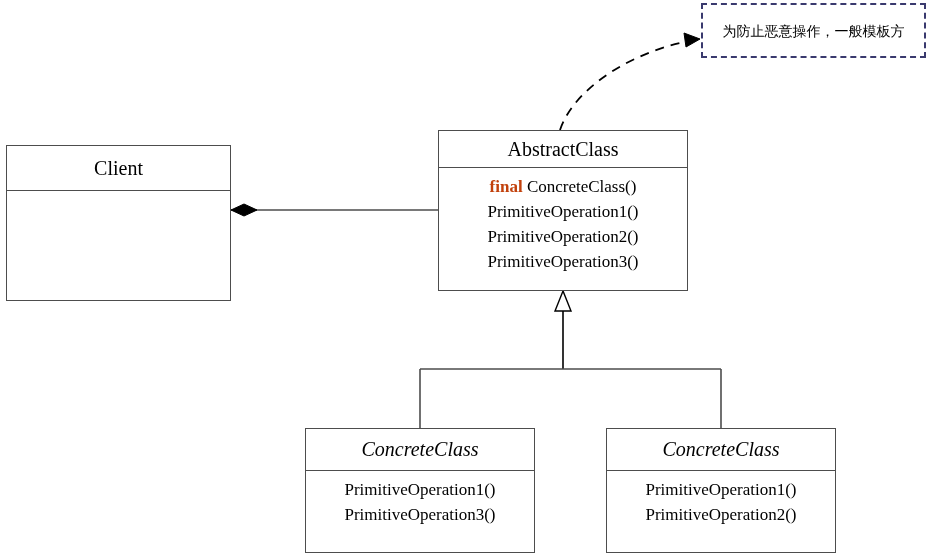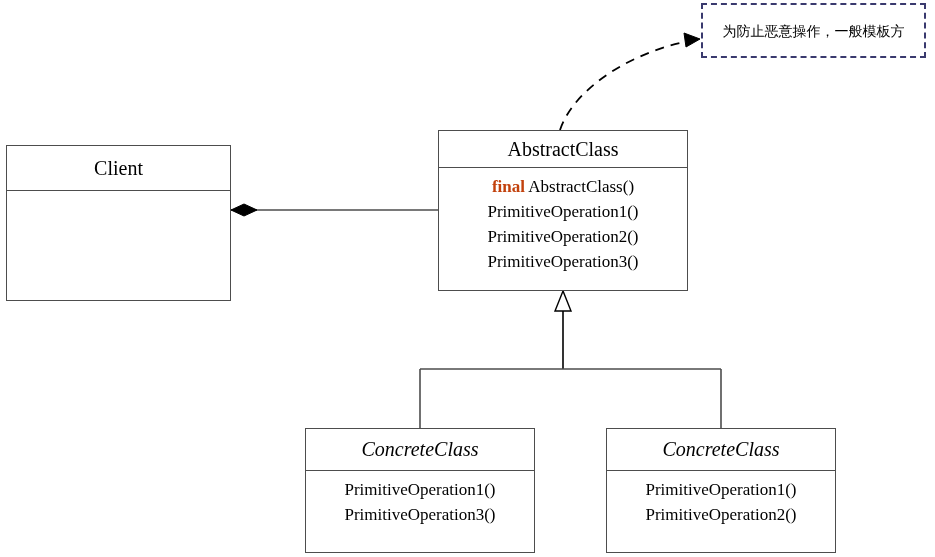--- a/index.html
+++ b/index.html
@@ -109,21 +109,21 @@
   <div class="uml-box" id="client-box" style="left:6px; top:145px; width:225px; height:156px;">
     <div class="uml-title">Client</div>
     <div class="uml-body"></div>
   </div>
 
   <div class="uml-box" id="abstract-box" style="left:438px; top:130px; width:250px; height:161px;">
     <div class="uml-title">AbstractClass</div>
     <div class="uml-body">
       <div class="member">
         <span class="kw-final">final</span>
-        <span>AbstractClass()</span>
+        <span>ConcreteClass()</span>
       </div>
       <div class="member">PrimitiveOperation1()</div>
       <div class="member">PrimitiveOperation2()</div>
       <div class="member">PrimitiveOperation3()</div>
     </div>
   </div>
 
   <div class="uml-box" id="concrete-left" style="left:305px; top:428px; width:230px; height:125px;">
     <div class="uml-title">ConcreteClass</div>
     <div class="uml-body">

